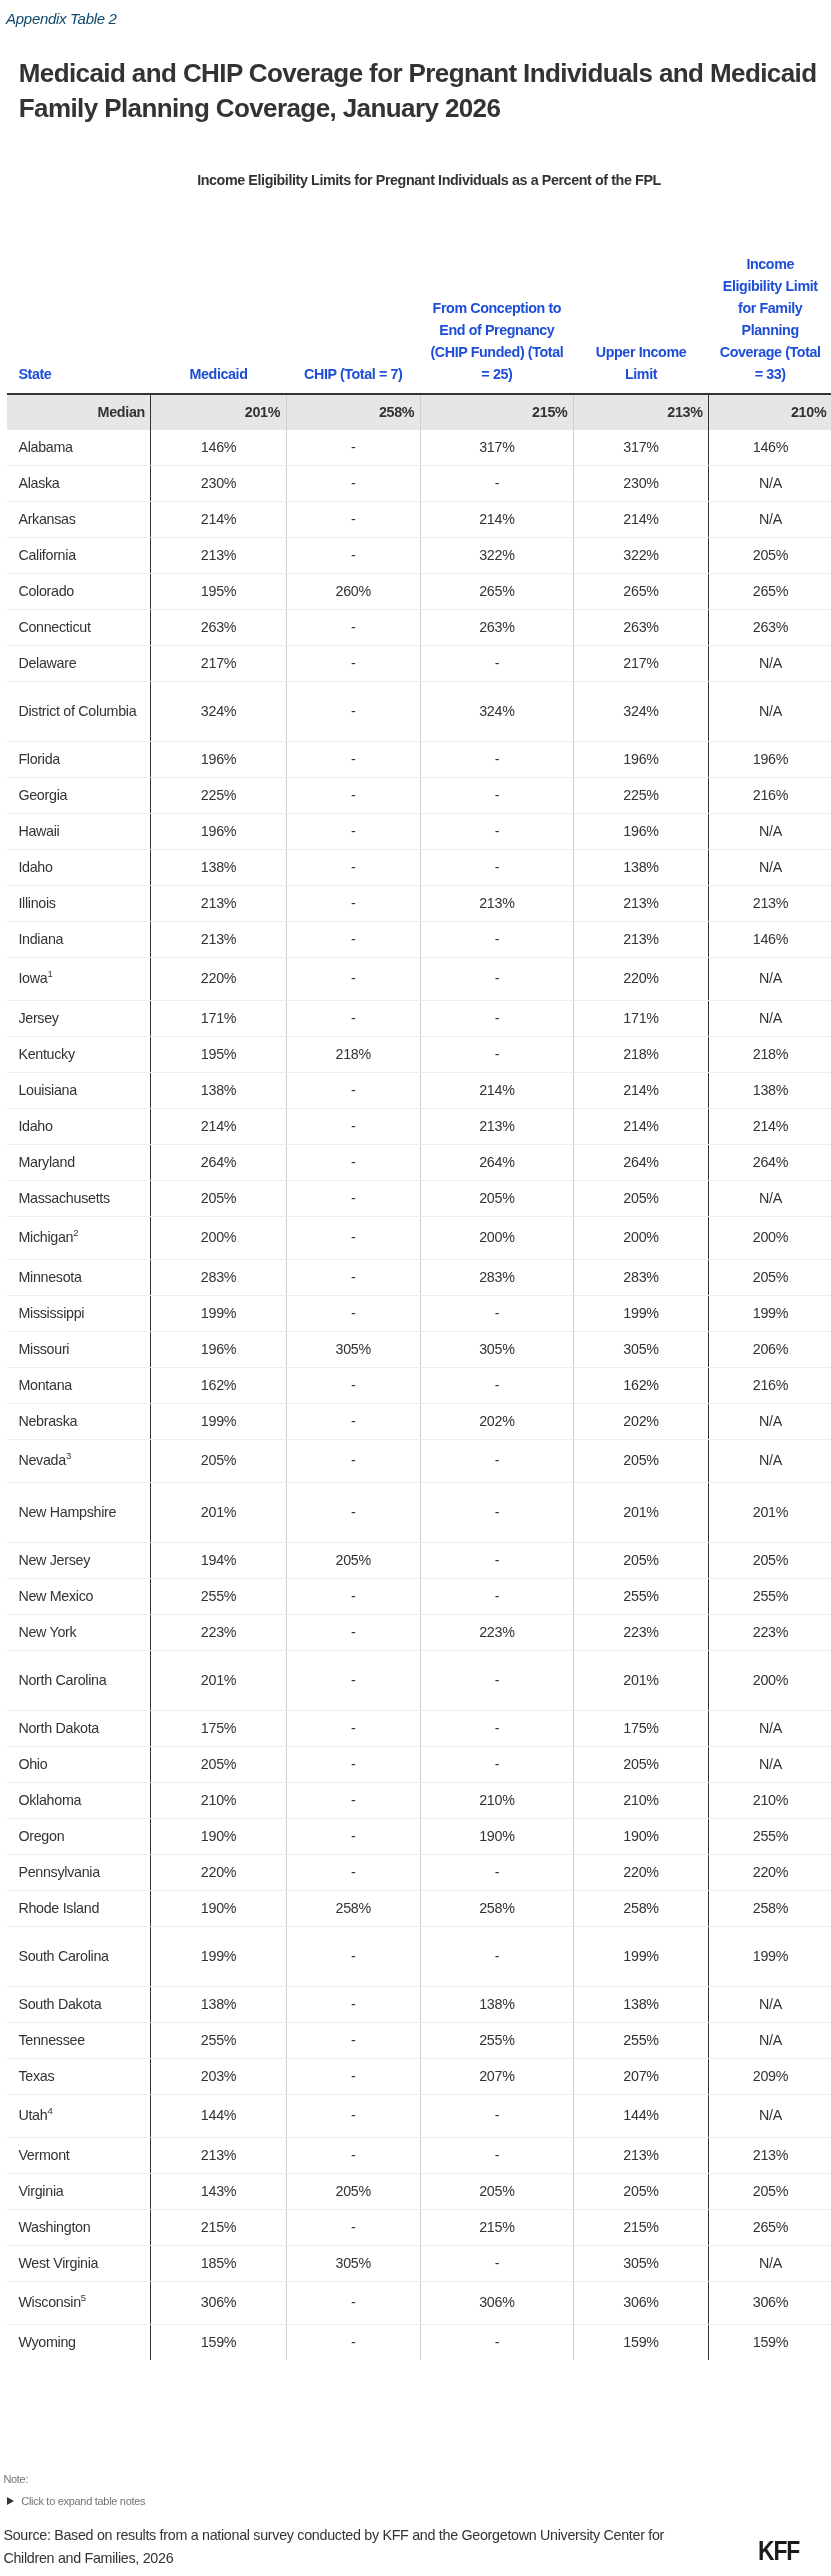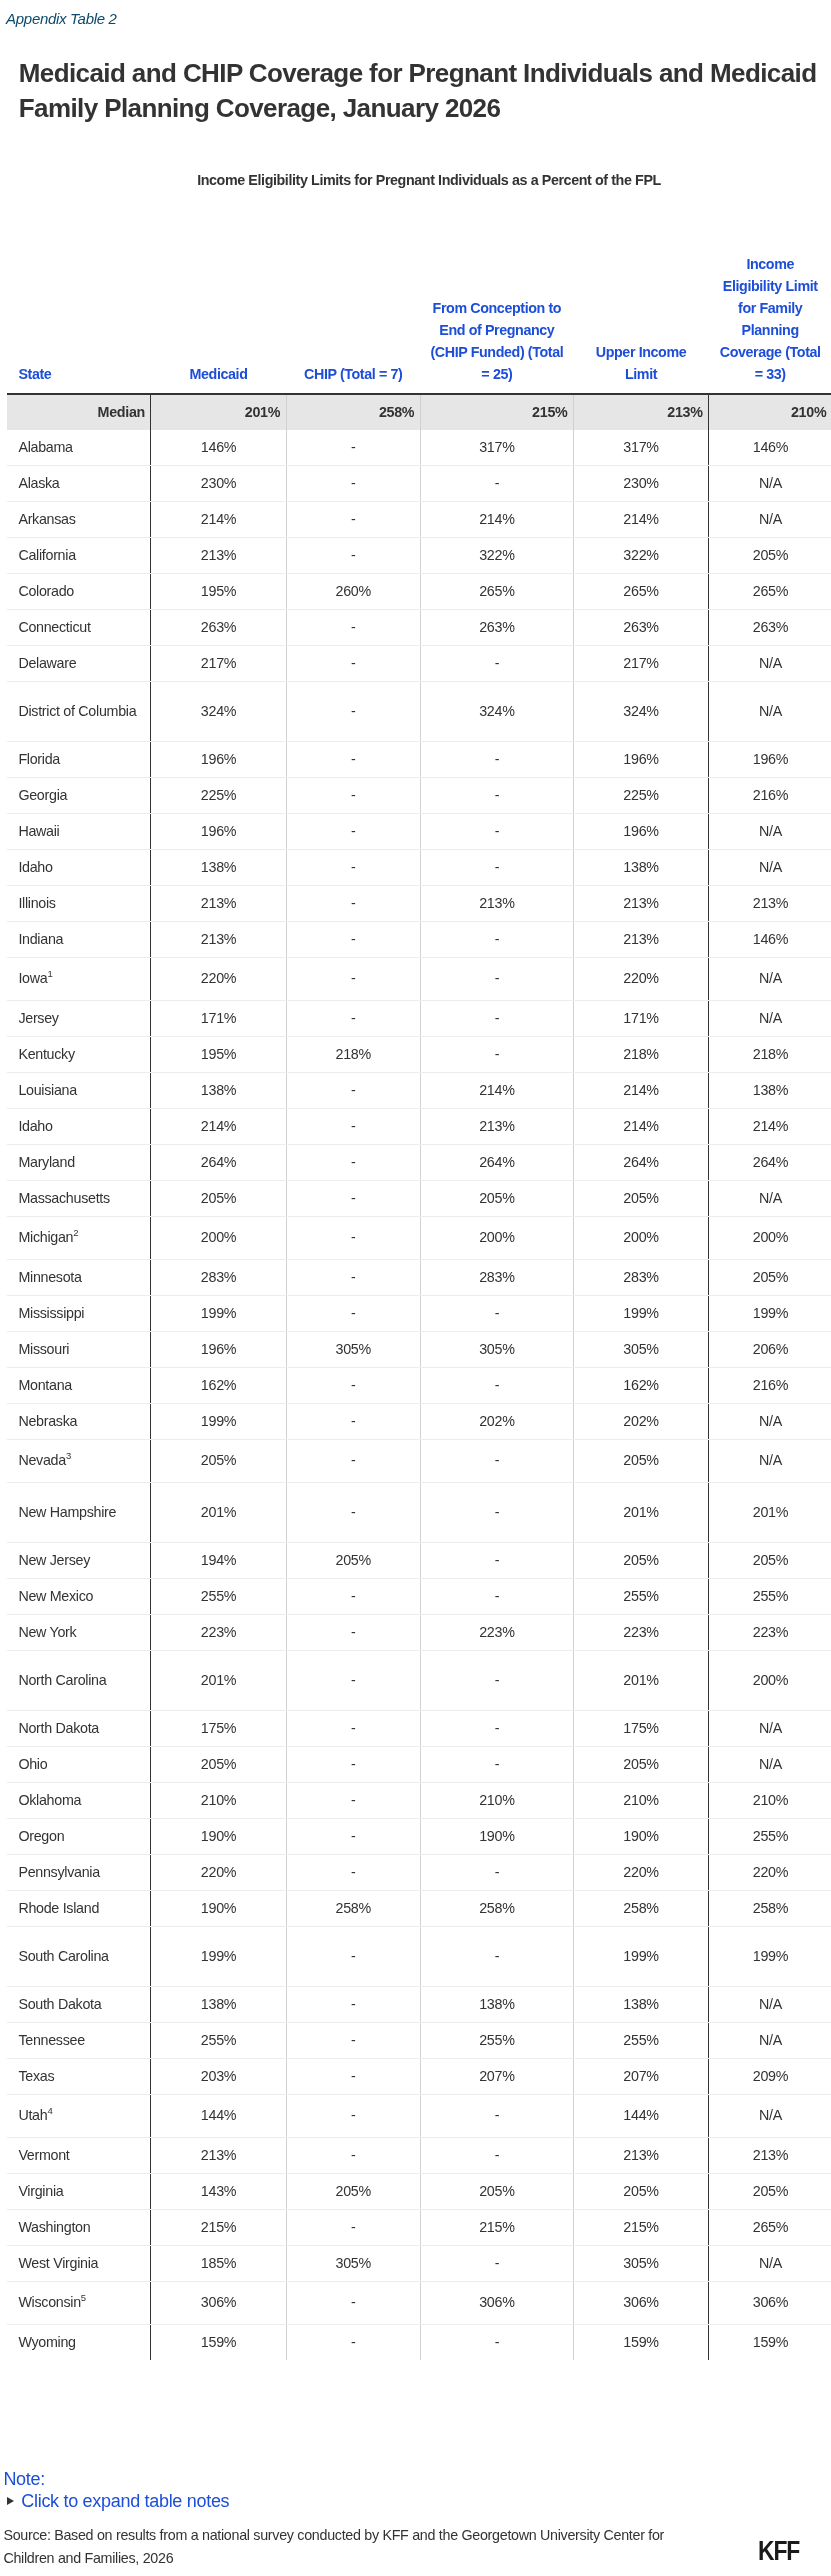--- a/index.html
+++ b/index.html
@@ -62,21 +62,21 @@
   }
   tbody td.fp { border-left: 1.4px solid #333; }
   tbody tr.median td { background: #e6e6e6; font-weight: bold; height: 35px; border-bottom: none; text-align: right; }
   tbody tr.two-line td { height: 59px; }
   tbody tr.sup-row td { height: 42px; }
   tbody tr:last-child td { border-bottom: none; }
   sup { font-size: 9.5px; line-height: 0; vertical-align: 6.1px; }
 
   .notes {
     position: absolute; left: 3.4px; top: 2468px;
-    font-size: 18px; line-height: 22px; color: #1d4ed8; letter-spacing: -0.3px;
+    font-size: 11px; line-height: 22px; color: #737373; letter-spacing: -0.3px;
   }
   .notes .expand { cursor: pointer; display: flex; align-items: center; }
   .notes .tri {
     display: inline-block; width: 0; height: 0;
     border-top: 4.8px solid transparent; border-bottom: 4.8px solid transparent;
     border-left: 7.5px solid #333; margin: 0 6.8px 0 4.1px;
   }
   .source {
     position: absolute; left: 3.4px; top: 2524px; width: 695px;
     font-size: 14.3px; line-height: 23px; color: #333; letter-spacing: -0.3px;

